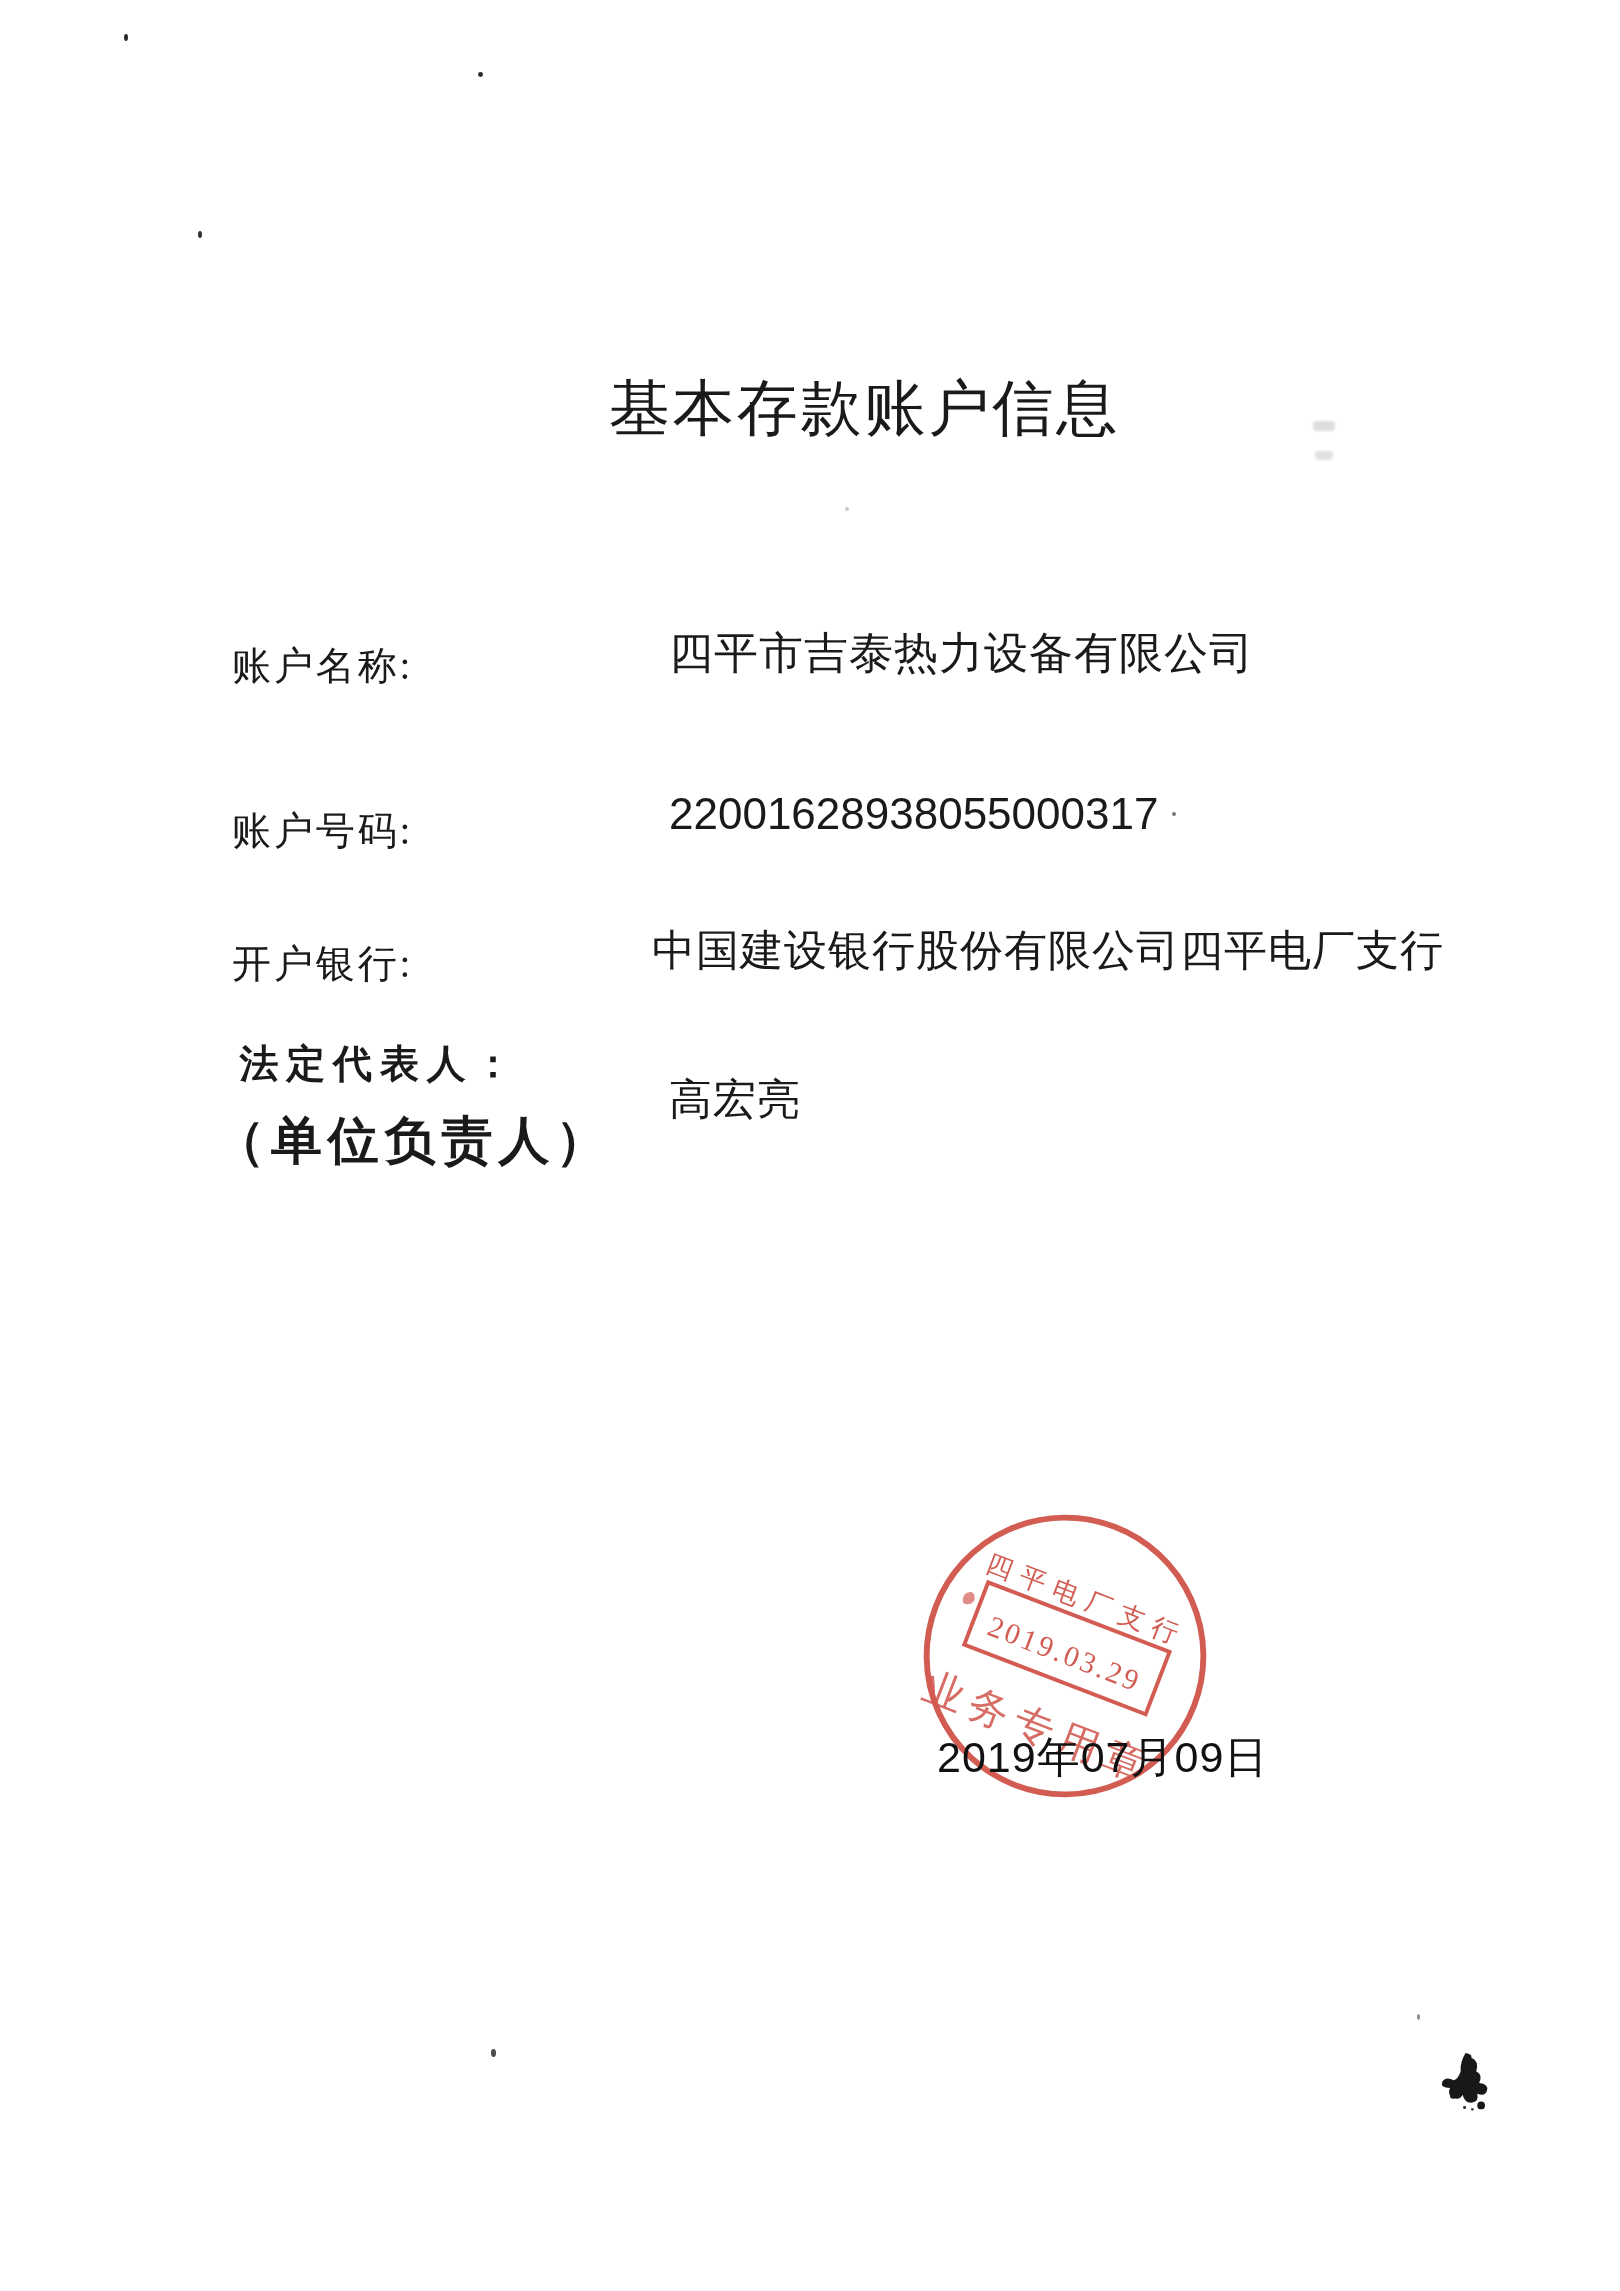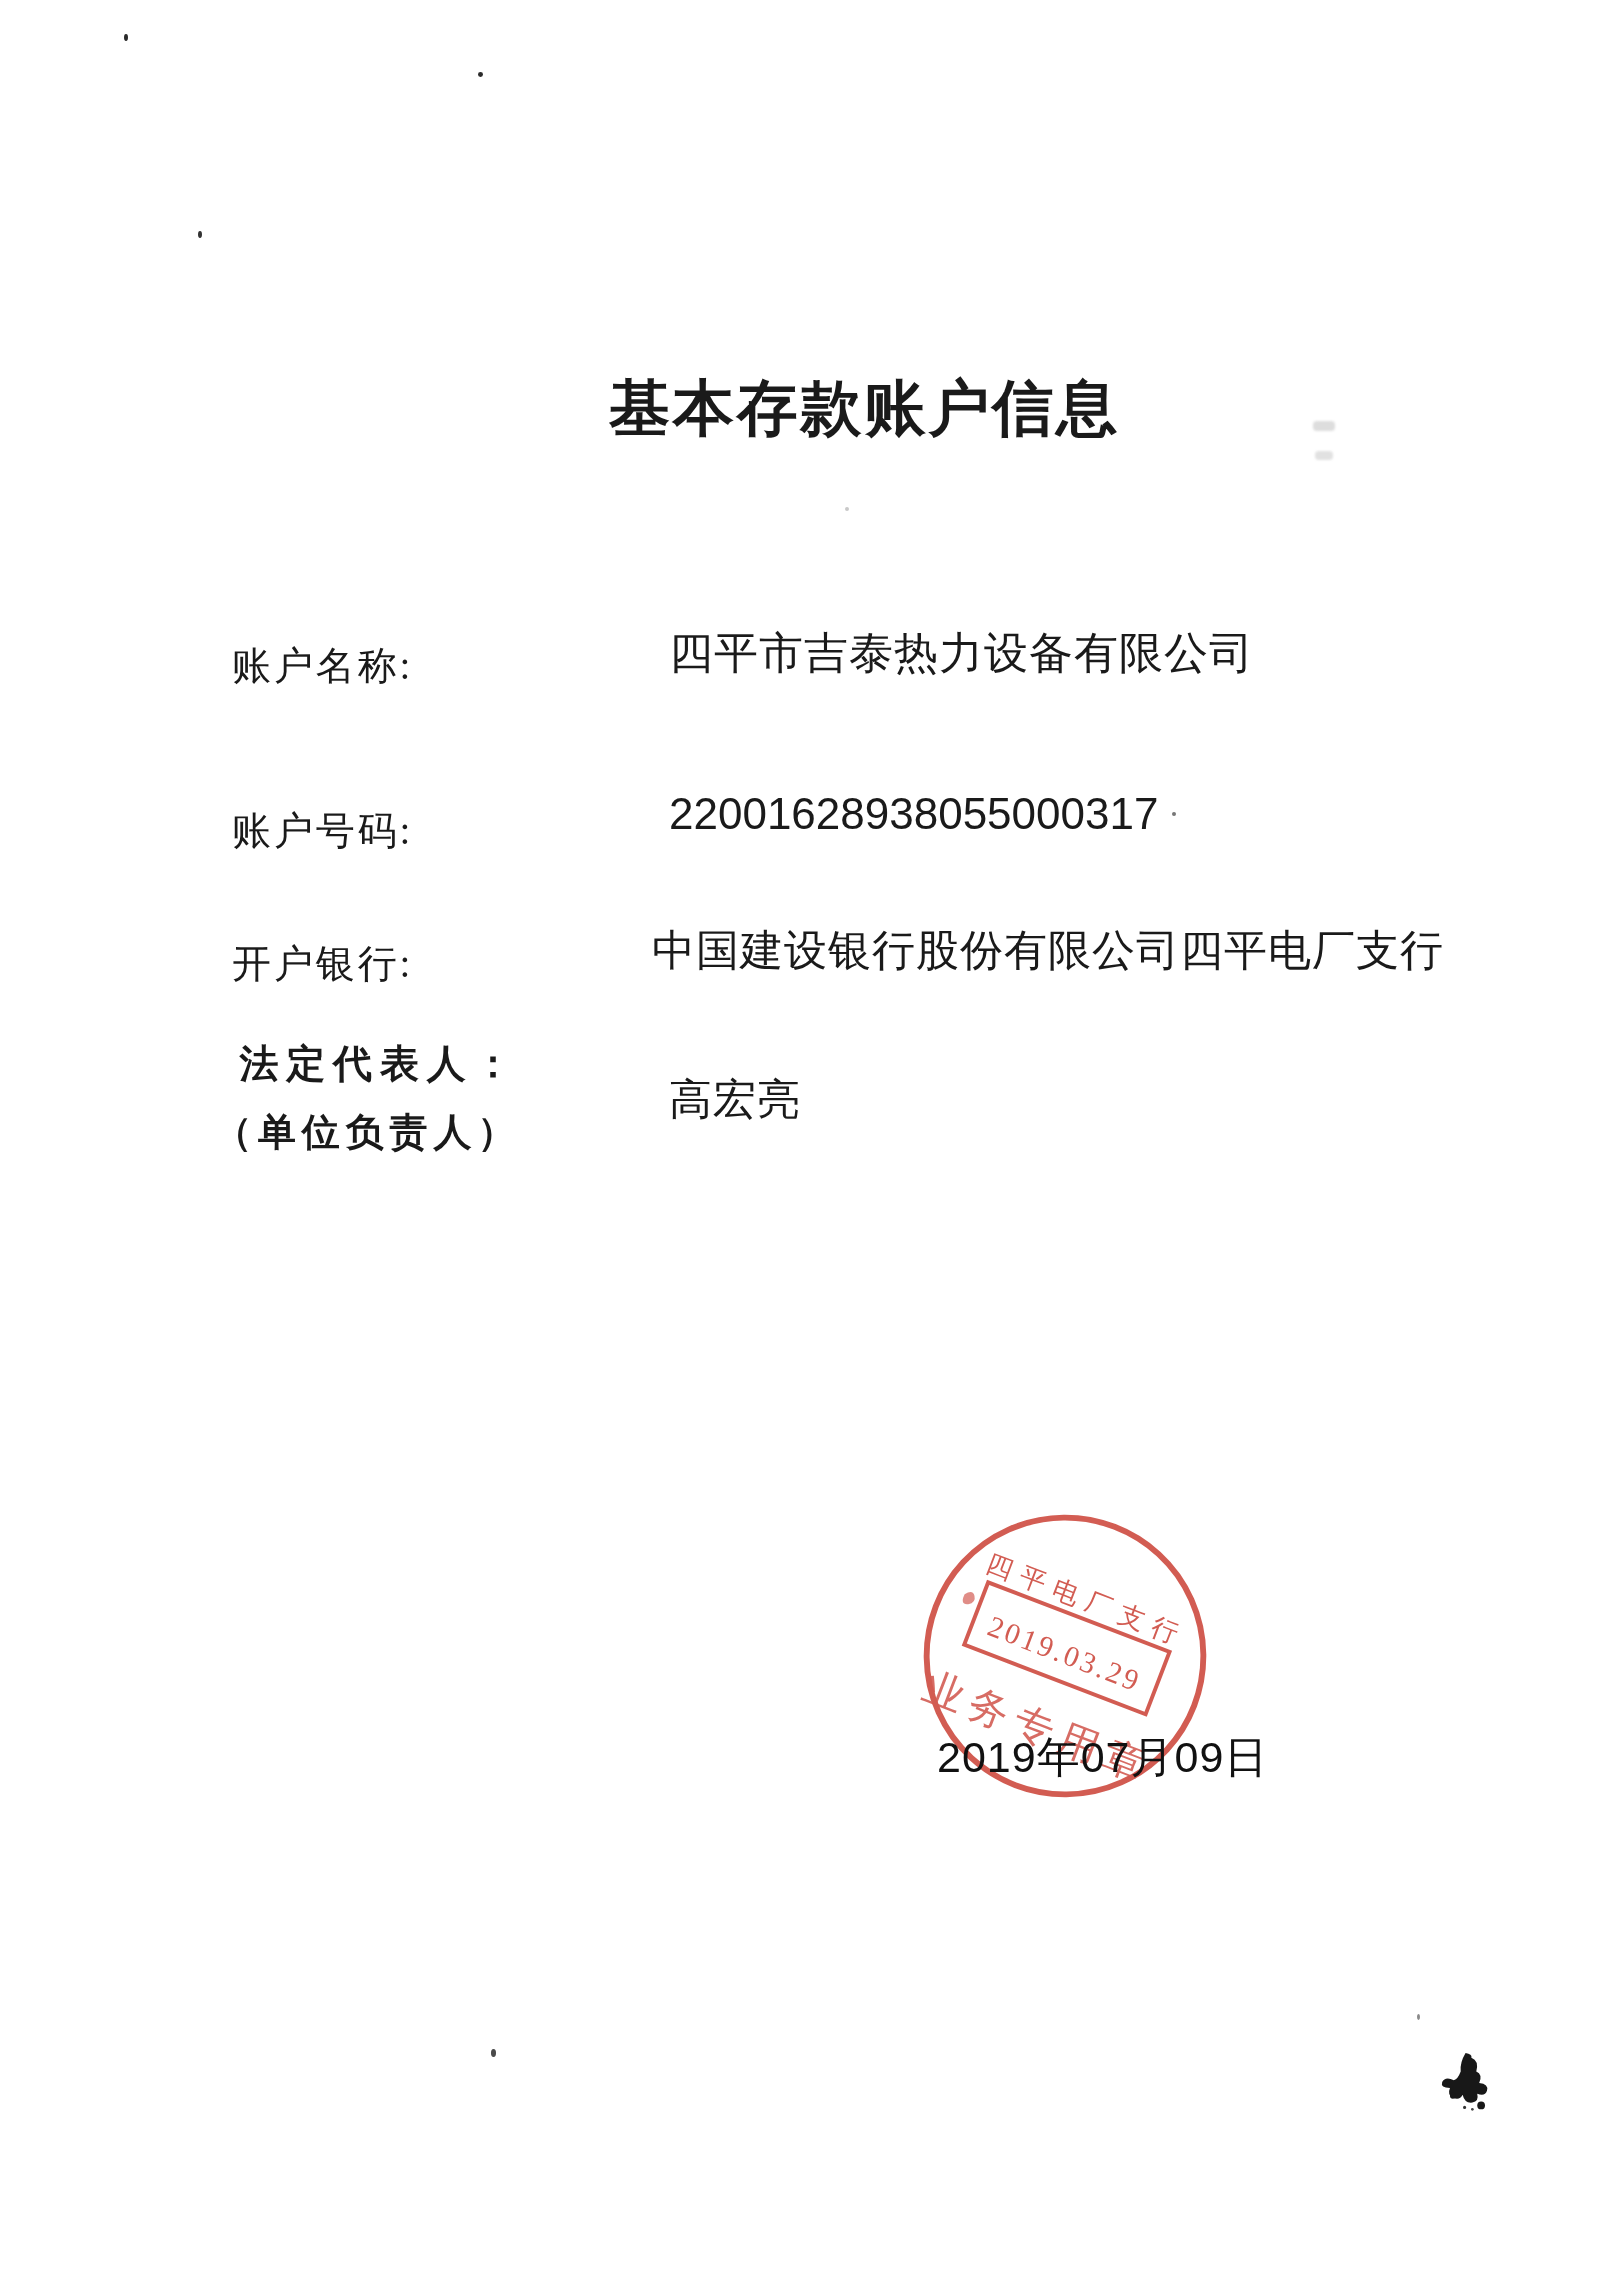--- a/index.html
+++ b/index.html
@@ -7,39 +7,39 @@
     width:1620px;height:2292px;
     background:#ffffff;
     position:relative;
     overflow:hidden;
     font-family:"Liberation Serif","DejaVu Serif",serif;
     color:#1a1a1a;
   }
   .page{position:absolute;inset:0;}
   .doc-title{
     position:absolute;left:598px;top:374px;width:533px;
-    font-size:61px;font-weight:700;letter-spacing:2.9px;
+    font-size:61px;font-weight:400;letter-spacing:2.9px;
     text-align:center;line-height:1.15;
     filter:blur(0.3px);
   }
   .row{position:absolute;left:0;width:100%;height:59px;}
   .lbl{
     position:absolute;left:232px;top:12px;
     font-size:39px;font-weight:400;letter-spacing:2.9px;
     white-space:nowrap;filter:blur(0.2px);text-align:right;
   }
   .val{
     position:absolute;left:669px;top:-2.9px;
     font-size:44px;font-weight:400;letter-spacing:1px;
     white-space:nowrap;filter:blur(0.2px);
   }
   .val.num{font-family:"Liberation Sans","DejaVu Sans",sans-serif;letter-spacing:0;}
   .label2line{position:absolute;left:214px;top:1037px;filter:blur(0.2px);}
   .label2line .l1{display:block;padding-left:25.5px;font-size:39px;font-weight:600;letter-spacing:7.8px;white-space:nowrap;}
-  .label2line .l2{display:block;margin-top:15.7px;font-size:38px;font-weight:600;letter-spacing:5.9px;white-space:nowrap;}
+  .label2line .l2{display:block;margin-top:15.7px;font-size:51px;font-weight:600;letter-spacing:5.9px;white-space:nowrap;}
   .date-line{
     position:absolute;left:937px;top:1729px;
     display:flex;align-items:baseline;
     font-size:43px;color:#111;letter-spacing:1px;
     white-space:nowrap;filter:blur(0.2px);
   }
   .date-line .num{font-family:"Liberation Sans","DejaVu Sans",sans-serif;}
   .stamp{position:absolute;left:908px;top:1499px;width:314px;height:314px;filter:blur(0.3px);}
   .stamp text{font-family:"Liberation Serif","DejaVu Serif",serif;}
   .speck{position:absolute;border-radius:50%;}

